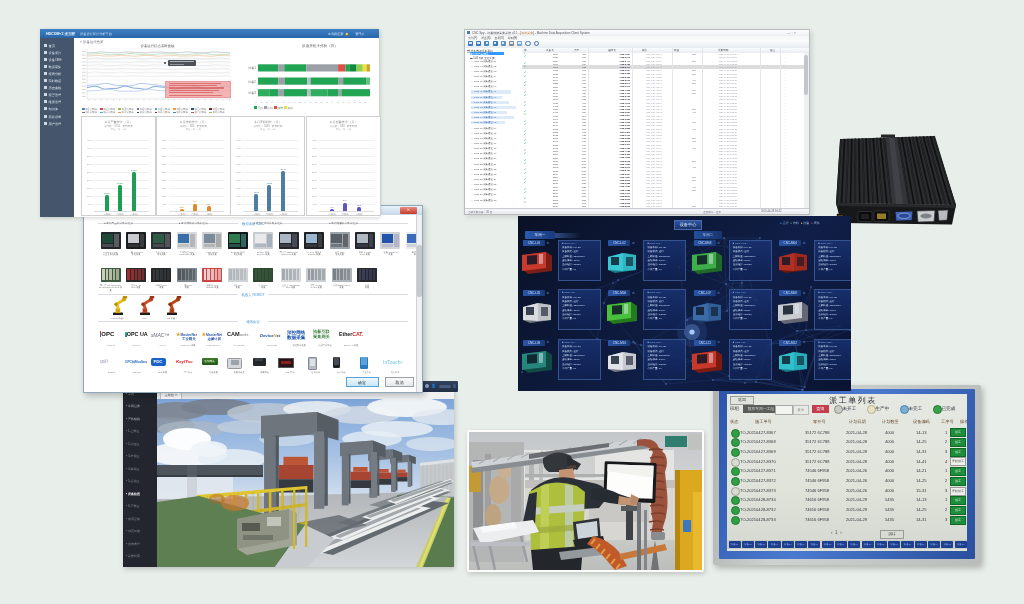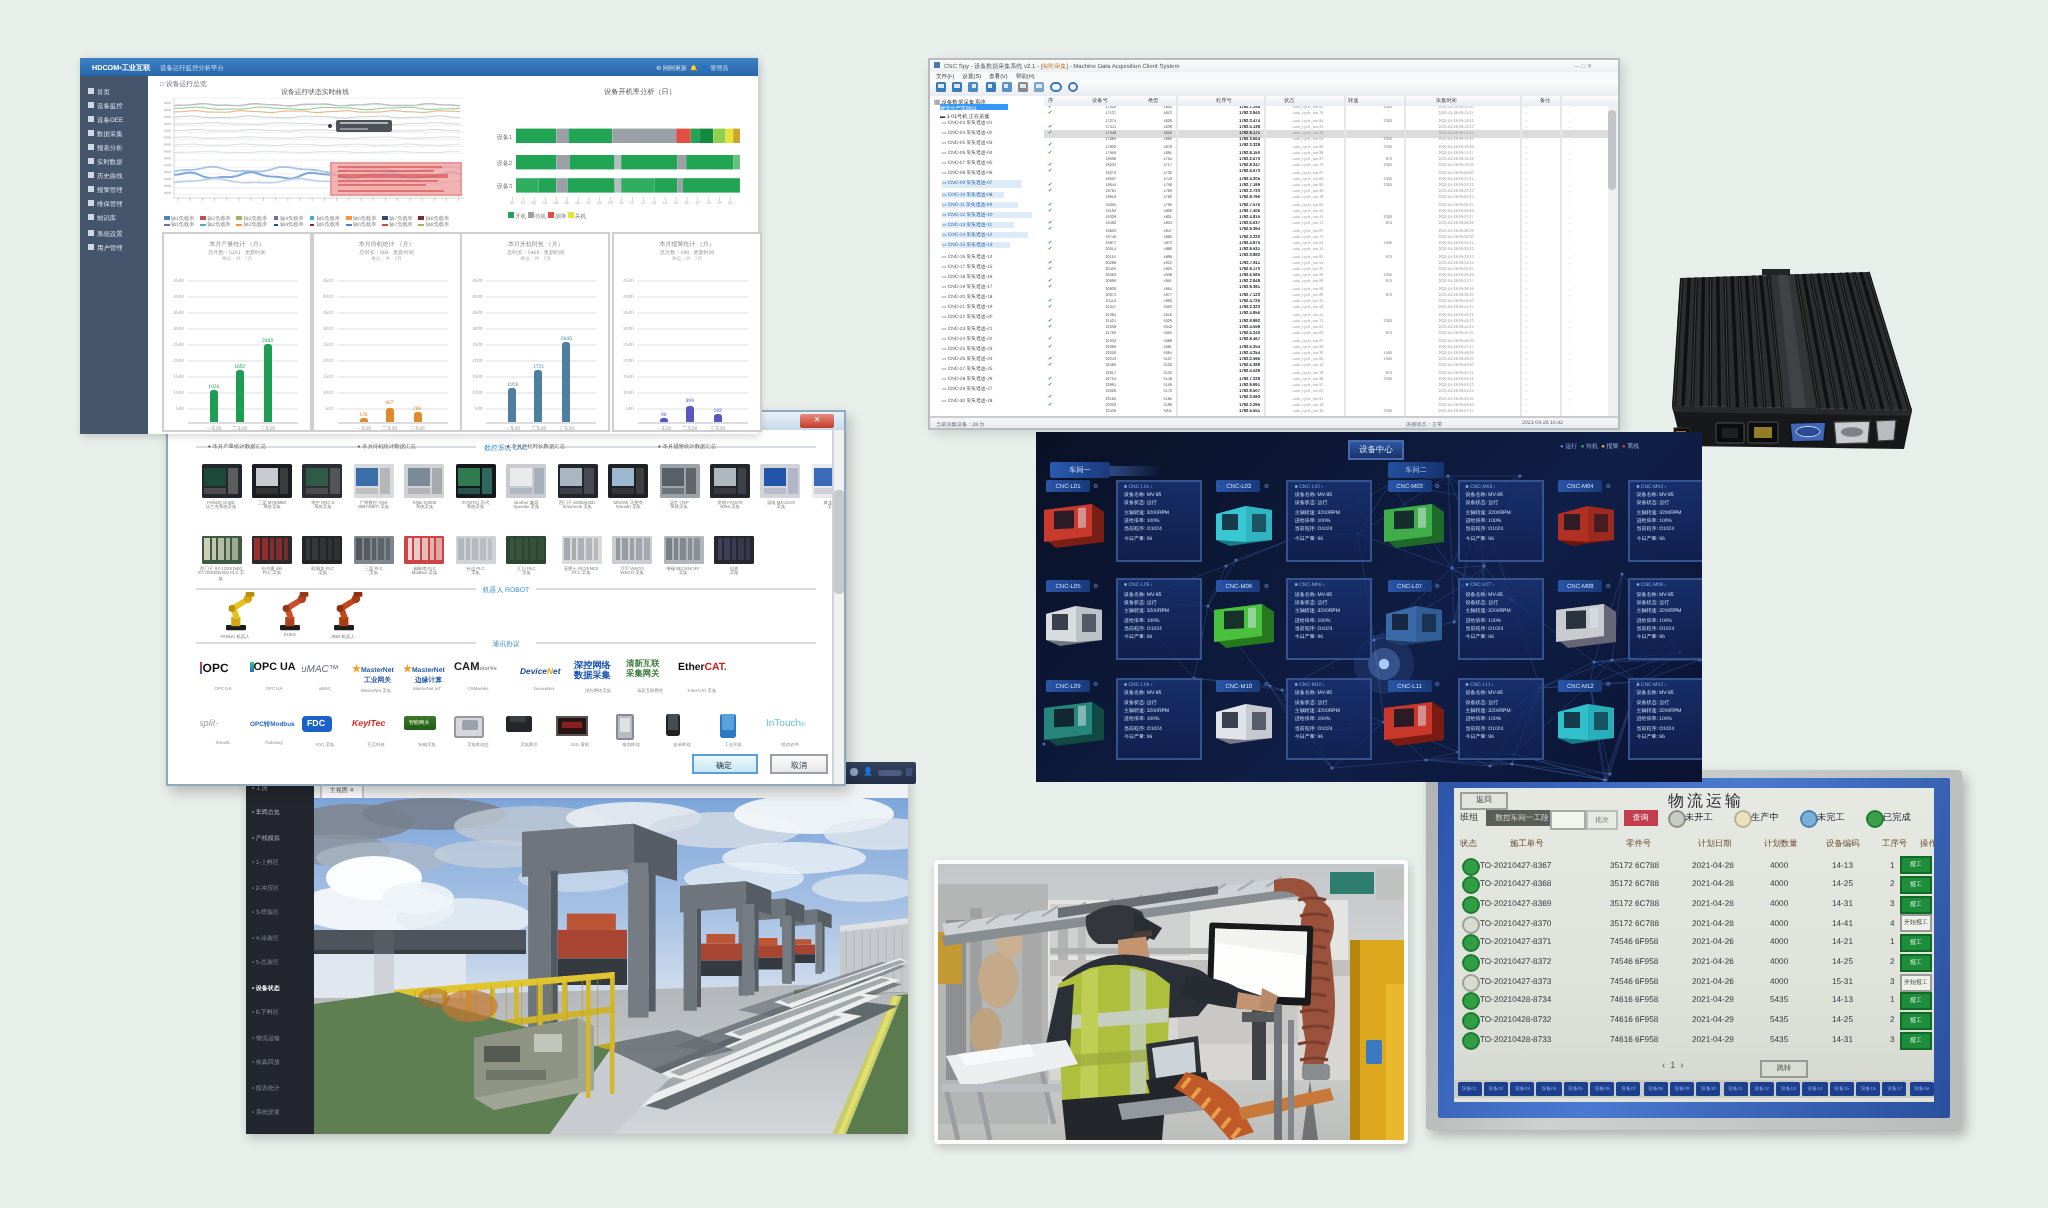--- a/index.html
+++ b/index.html
@@ -1564,21 +1564,21 @@
         <div style="margin:1.35px 0 0 3px;white-space:nowrap;">主轴转速: 3200RPM</div>
         <div style="margin:1.35px 0 0 3px;white-space:nowrap;">进给倍率: 100%</div>
         <div style="margin:1.35px 0 0 3px;white-space:nowrap;">当前程序: O1024</div>
         <div style="margin:1.35px 0 0 3px;white-space:nowrap;">今日产量: 96</div>
       </div>
     </div>
 <div class="abs" id="workorder" style="left:713px;top:385px;width:268px;height:180px;z-index:4;background:linear-gradient(100deg,#aeb2b0,#cdd1cf 30%,#b8bcba);border-radius:2px;box-shadow:2px 3px 6px rgba(0,0,0,.25);overflow:hidden;">
       <div class="abs" style="left:6px;top:4px;width:256px;height:170px;background:linear-gradient(115deg,#2c55a8,#4a7ad0 45%,#2a4f9e);border-radius:1px;"></div>
       <div class="abs" style="left:14px;top:9px;width:240px;height:157px;background:linear-gradient(#e6e9e2,#dfe3da 60%,#d4d8d0);overflow:hidden;filter:blur(0.3px);">
         <div class="abs" style="left:3px;top:1.5px;width:22px;height:7px;border:0.8px solid #9a9f98;background:#e2e5de;color:#444;font-size:4px;text-align:center;line-height:6.5px;">返回</div>
-        <div class="abs" style="left:80px;top:0.5px;width:92px;text-align:center;font-size:8px;color:#2a2d34;letter-spacing:1.5px;">物流运输</div>
+        <div class="abs" style="left:80px;top:0.5px;width:92px;text-align:center;font-size:8px;color:#2a2d34;letter-spacing:1.5px;">派工单列表</div>
         <div class="abs" style="left:3px;top:12px;font-size:4.6px;color:#333;">班组</div>
         <div class="abs" style="left:16px;top:10.5px;width:36px;height:8px;background:#5a5e58;color:#ddd;font-size:3.8px;line-height:8px;text-align:center;">数控车间一工段</div>
         <div class="abs" style="left:54px;top:12px;font-size:4.6px;color:#333;">工号</div>
         <div class="abs" style="left:48px;top:10.5px;width:16px;height:8px;background:#f2f4ee;border:0.6px solid #aaa;"></div>
         <div class="abs" style="left:66px;top:10.5px;width:14px;height:8px;background:#e8eae4;border:0.6px solid #bbb;color:#777;font-size:3.4px;text-align:center;line-height:8px;">批次</div>
         <div class="abs" style="left:85px;top:10.5px;width:16.5px;height:8.5px;background:#c33d4e;color:#fff;font-size:4px;text-align:center;line-height:8.5px;">查询</div>
         <div class="abs" style="left:107px;top:11px;width:7px;height:7px;border-radius:50%;background:#c8ccc4;border:0.6px solid #8a8f88;"></div>
         <div class="abs" style="left:115.5px;top:12.3px;font-size:4.6px;color:#223;">未开工</div>
         <div class="abs" style="left:140px;top:11px;width:7px;height:7px;border-radius:50%;background:#e8e2c0;border:0.6px solid #b8b290;"></div>
         <div class="abs" style="left:148.5px;top:12.3px;font-size:4.6px;color:#223;">生产中</div>

